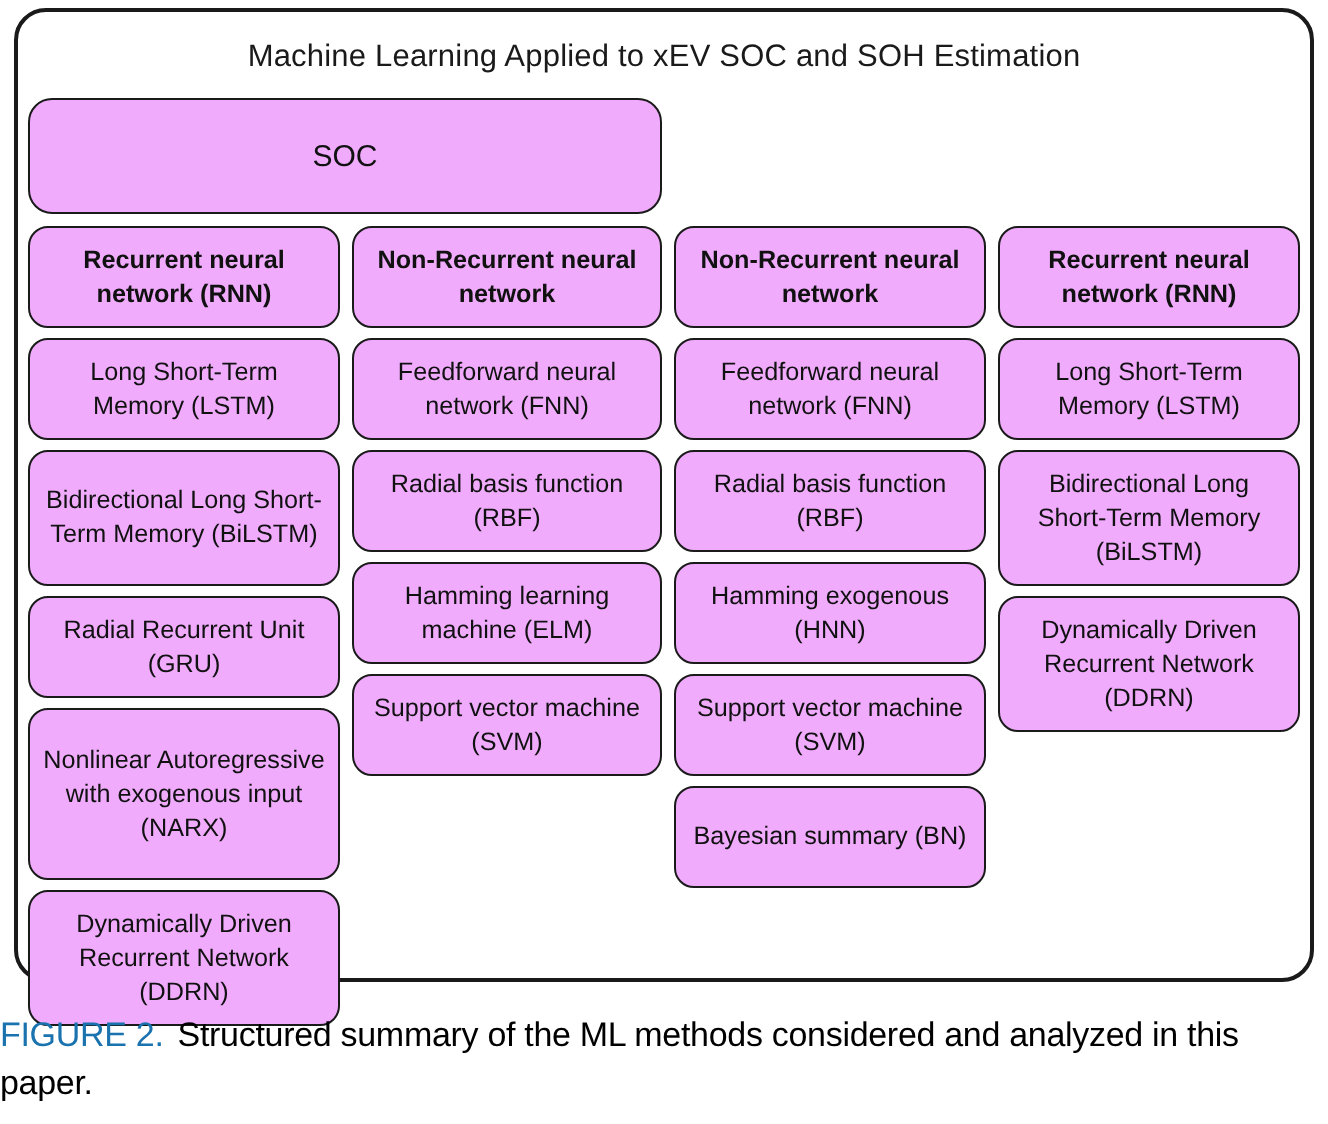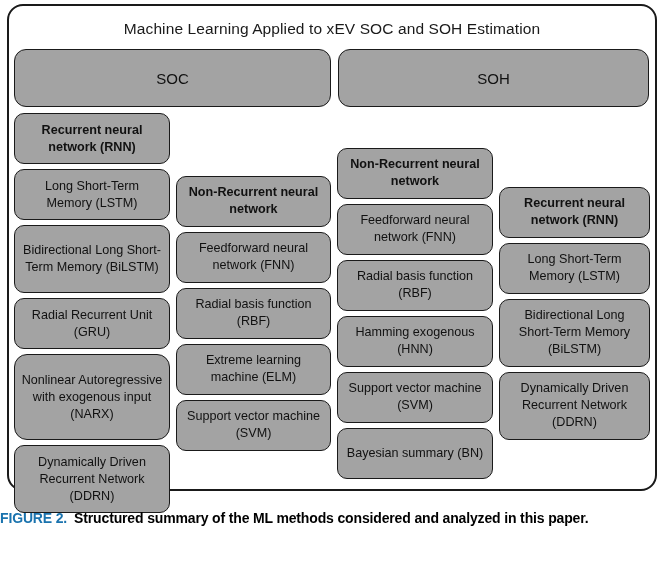--- a/index.html
+++ b/index.html
@@ -69,21 +69,21 @@
     color: #1a1a1a;
     padding: 6px 0 9px 0;
     white-space: nowrap;
   }
 
   
   .node {
     box-sizing: border-box;
     border: 1.6px solid #1a1a1a;
     border-radius: 10px;
-    background: #a3a3a3;
+    background: #f0abfc;
     display: flex;
     align-items: center;
     justify-content: center;
     text-align: center;
     font-size: 12.6px;
     line-height: 17px;
     color: #111111;
     padding: 4px 6px;
     position: relative;
   }
@@ -112,49 +112,49 @@
     font-size: 15px;
     border-radius: 12px;
   }
   .cat-soc { width: 317px; }
   .cat-soh { width: 311px; }
 
   
   .cols {
     display: flex;
     gap: 6px;
-    align-items: center;
+    align-items: flex-start;
   }
   .col {
     display: flex;
     flex-direction: column;
     gap: 5px;
   }
   .col-1 { width: 156px; }
   .col-2 { width: 155px; }
   .col-3 { width: 156px; }
   .col-4 { width: 151px; }
 
   .node.head {
     font-weight: bold;
   }
 
   
   .h2 { height: 51px; }
   .h3 { height: 68px; }
-  .h4 { height: 86px; border-radius: 13px; }
+  .h4 { height: 86px; }
 
   
   .caption {
     position: absolute;
     left: 0px;
     top: 506px;
     width: 664px;
-    font-size: 14px;
-    font-weight: bold;
+    font-size: 17px;
+    font-weight: normal;
     line-height: 24px;
     letter-spacing: -0.15px;
     color: #000000;
   }
   .caption .fig-label {
     color: #1a73ae;
     margin-right: 7px;
   }
 </style>
 </head>
@@ -164,23 +164,20 @@
   <div class="outer-frame"></div>
 
   <div class="inner">
 
     <div class="fig-title">Machine Learning Applied to xEV SOC and SOH Estimation</div>
 
     <div class="cat-row">
       <div class="node cat-box cat-soc">
         <span>SOC</span>
       </div>
-      <div class="node cat-box cat-soh">
-        <span>SOH</span>
-      </div>
     </div>
 
     <div class="cols">
 
       <div class="col col-1">
         <div class="node head h2">
           <span>Recurrent neural network (RNN)</span>
         </div>
         <div class="node h2">
           <span>Long Short-Term Memory (LSTM)</span>
@@ -203,21 +200,21 @@
         <div class="node head h2">
           <span>Non-Recurrent neural network</span>
         </div>
         <div class="node h2">
           <span>Feedforward neural network (FNN)</span>
         </div>
         <div class="node h2">
           <span>Radial basis function (RBF)</span>
         </div>
         <div class="node h2">
-          <span>Extreme learning machine (ELM)</span>
+          <span>Hamming learning machine (ELM)</span>
         </div>
         <div class="node h2">
           <span>Support vector machine (SVM)</span>
         </div>
       </div>
 
       <div class="col col-3">
         <div class="node head h2">
           <span>Non-Recurrent neural network</span>
         </div>

